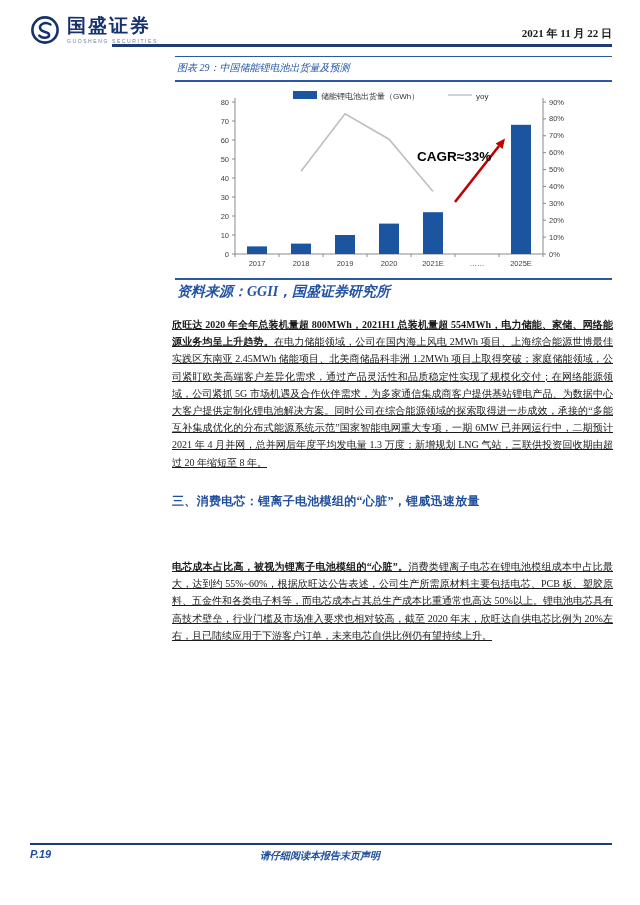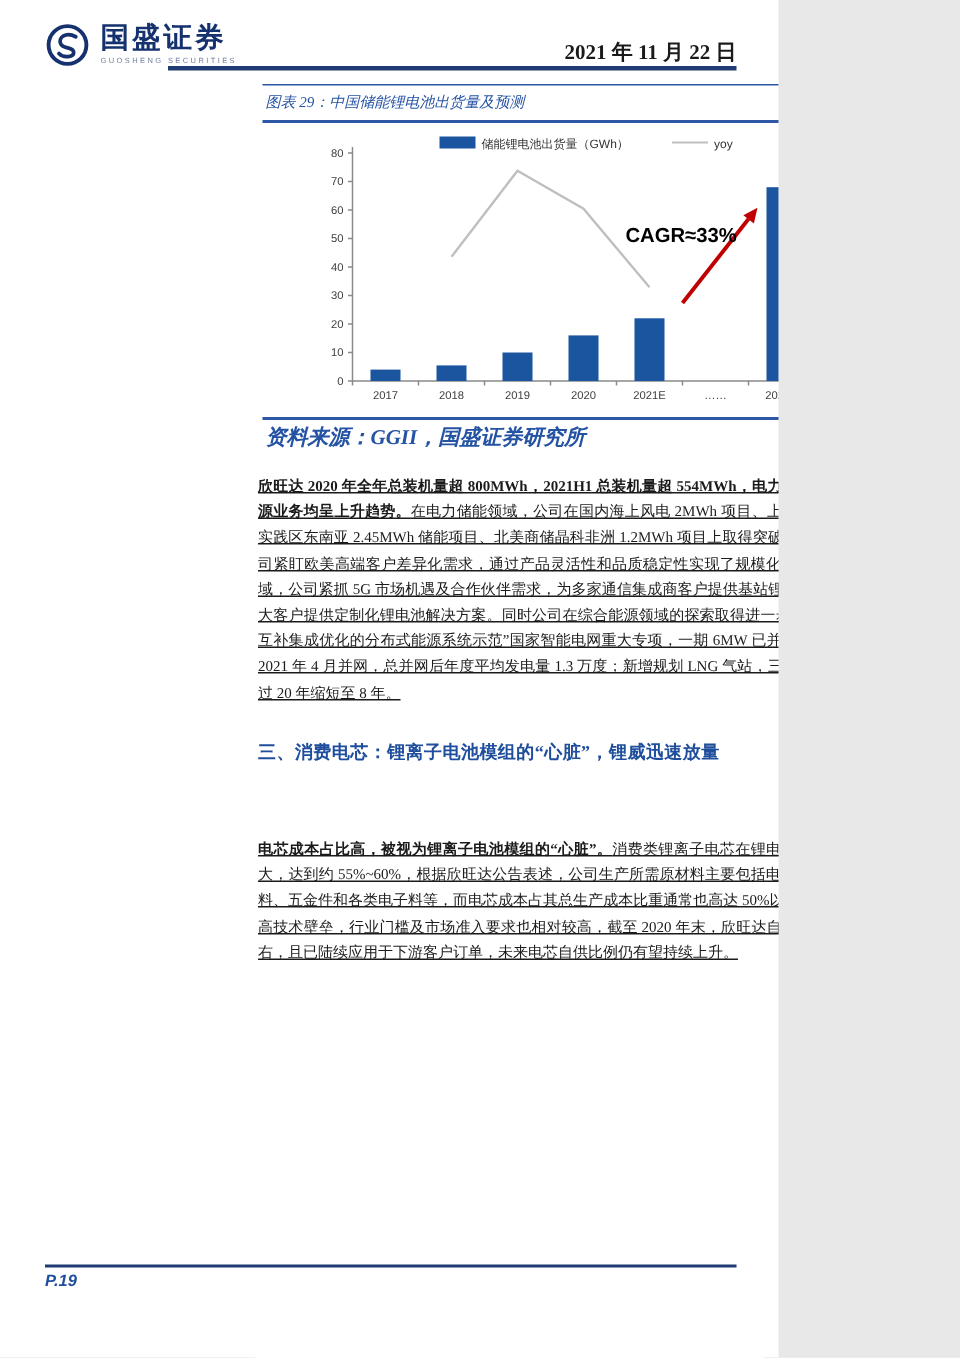--- a/index.html
+++ b/index.html
@@ -1,24 +1,24 @@
 <!DOCTYPE html>
 <html><head>
 <meta charset="utf-8">
 <style>
   html,body{margin:0;padding:0;background:#e8e8e8;}
-  .page{position:relative;width:519px;height:905px;background:#ffffff;overflow:hidden;
+  .page{position:relative;width:640px;height:905px;background:#ffffff;overflow:hidden;
         font-family:"Liberation Serif","DejaVu Serif",serif;}
   
   .hdr-logo{position:absolute;left:30px;top:15px;display:flex;align-items:flex-start;}
   .brand{margin-left:7px;}
   .brand-cn{font-size:19px;font-weight:bold;color:#15316e;letter-spacing:2px;line-height:22px;}
   .brand-en{font-size:5px;color:#6b7da0;letter-spacing:1.6px;margin-top:1px;
             font-family:"Liberation Sans","DejaVu Sans",sans-serif;}
-  .hdr-date{position:absolute;right:28px;top:26px;font-size:14px;font-weight:bold;color:#1a1a1a;}
+  .hdr-date{position:absolute;right:28px;top:26px;font-size:11px;font-weight:bold;color:#1a1a1a;}
   .hdr-rule{position:absolute;left:112px;right:28px;top:44px;height:2.5px;background:#1f3b74;}
   
   .figure{position:absolute;left:175px;top:56px;width:437px;}
   .fig-title{border-top:1.3px solid #2b57a5;border-bottom:2.2px solid #2b57a5;
              color:#2553a4;font-style:italic;font-weight:normal;font-size:10px;
              padding:4px 2px 5px 2px;}
   .fig-chart{height:196px;}
   .fig-source{border-top:2.2px solid #2b57a5;color:#2553a4;font-style:italic;
               font-size:14px;padding:3px 2px;font-weight:bold;}
   .lg{font:8px "Liberation Sans","DejaVu Sans",sans-serif;fill:#333333;}
@@ -139,14 +139,15 @@
 
   <p class="para" style="top:306px;"><b>欣旺达 2020 年全年总装机量超 800MWh，2021H1 总装机量超 554MWh，电力储能、家储、网络能源业务均呈上升趋势。</b><span>在电力储能领域，公司在国内海上风电 2MWh 项目、上海综合能源世博最佳实践区东南亚 2.45MWh 储能项目、北美商储晶科非洲 1.2MWh 项目上取得突破；家庭储能领域，公司紧盯欧美高端客户差异化需求，通过产品灵活性和品质稳定性实现了规模化交付；在网络能源领域，公司紧抓 5G 市场机遇及合作伙伴需求，为多家通信集成商客户提供基站锂电产品、为数据中心大客户提供定制化锂电池解决方案。同时公司在综合能源领域的探索取得进一步成效，承接的“多能互补集成优化的分布式能源系统示范”国家智能电网重大专项，一期 6MW 已并网运行中，二期预计 2021 年 4 月并网，总并网后年度平均发电量 1.3 万度；新增规划 LNG 气站，三联供投资回收期由超过 20 年缩短至 8 年。</span></p>
 
   <h2 class="section-heading" style="margin:0;">三、消费电芯：锂离子电池模组的“心脏”，锂威迅速放量</h2>
 
   <p class="para" style="top:548px;"><b>电芯成本占比高，被视为锂离子电池模组的“心脏”。</b><span>消费类锂离子电芯在锂电池模组成本中占比最大，达到约 55%~60%，根据欣旺达公告表述，公司生产所需原材料主要包括电芯、PCB 板、塑胶原料、五金件和各类电子料等，而电芯成本占其总生产成本比重通常也高达 50%以上。锂电池电芯具有高技术壁垒，行业门槛及市场准入要求也相对较高，截至 2020 年末，欣旺达自供电芯比例为 20%左右，且已陆续应用于下游客户订单，未来电芯自供比例仍有望持续上升。</span></p>
 
 
   <div class="ftr-rule"></div>
   <div class="ftr-page">P.19</div>
+  <div class="ftr-notice">请仔细阅读本报告末页声明</div>
 
 </div>
 
 </body></html>

